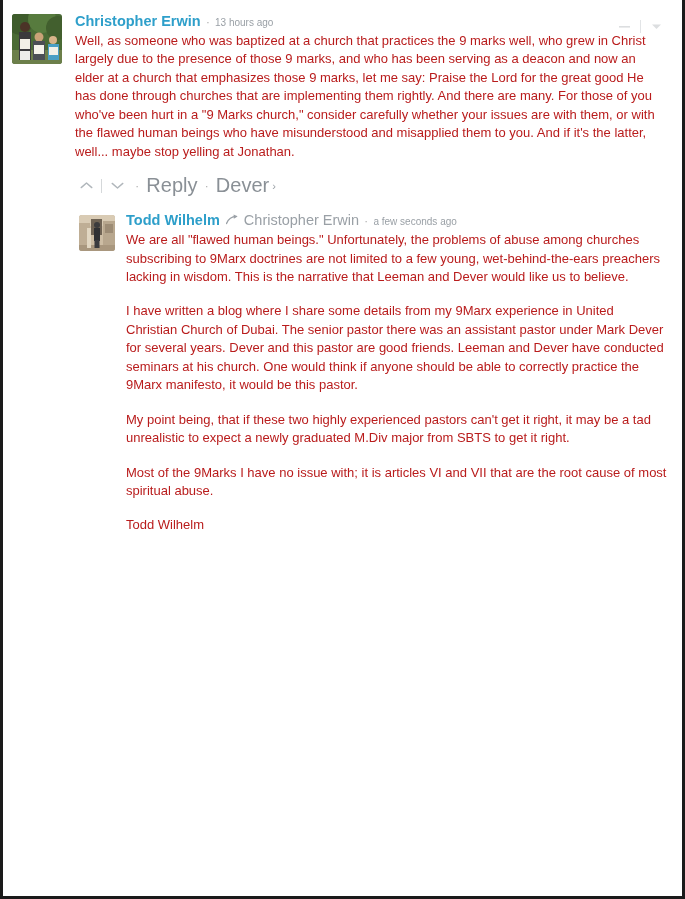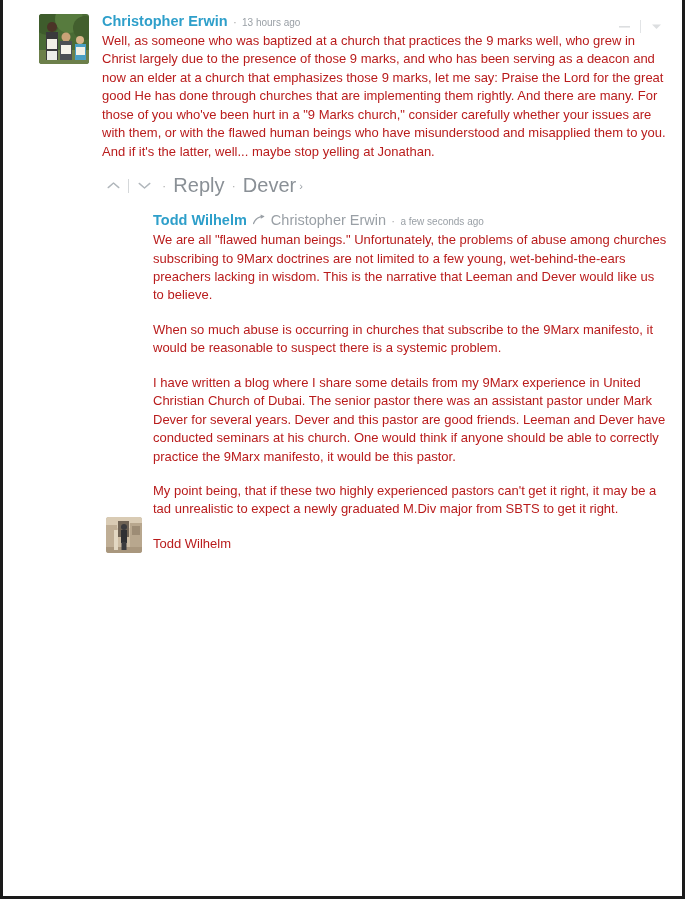--- a/index.html
+++ b/index.html
@@ -19,33 +19,32 @@
     height: 899px;
     background: #ffffff;
     box-sizing: border-box;
     border-left: 3px solid #1a1a1a;
     border-right: 3px solid #1a1a1a;
     border-bottom: 3px solid #1a1a1a;
     overflow: hidden;
   }
 
   .thread {
-    padding: 14px 14px 0 36px;
+    padding: 14px 14px 0 9px;
     box-sizing: border-box;
   }
 
   
   .comment {
     display: flex;
     align-items: flex-start;
     position: relative;
   }
   .comment + .comment {
     margin-top: 14px;
-    align-items: flex-end;
   }
   .comment.reply {
     margin-left: 67px;
     margin-top: 16px;
   }
 
   
   .avatar {
     flex: 0 0 auto;
     width: 50px;
@@ -298,22 +297,22 @@
               <path d="M7.6 0.4 L11.6 2.4 L7.8 4.8 Z" fill="#9aa0a6"></path>
             </svg>
           </span>
           <span class="parent-author">Christopher Erwin</span>
           <span class="meta-dot">·</span>
           <span class="timestamp">a few seconds ago</span>
         </div>
 
         <div class="message">
           <p>We are all "flawed human beings." Unfortunately, the problems of abuse among churches subscribing to 9Marx doctrines are not limited to a few young, wet-behind-the-ears preachers lacking in wisdom. This is the narrative that Leeman and Dever would like us to believe.</p>
-          <p>When so much abuse is occurring in churches that subscribe to the 9Marx manifesto, it would be reasonable to suspect there is a systemic problem.</p>
           <p>I have written a blog where I share some details from my 9Marx experience in United Christian Church of Dubai. The senior pastor there was an assistant pastor under Mark Dever for several years. Dever and this pastor are good friends. Leeman and Dever have conducted seminars at his church. One would think if anyone should be able to correctly practice the 9Marx manifesto, it would be this pastor.</p>
           <p>My point being, that if these two highly experienced pastors can't get it right, it may be a tad unrealistic to expect a newly graduated M.Div major from SBTS to get it right.</p>
+          <p>Most of the 9Marks I have no issue with; it is articles VI and VII that are the root cause of most spiritual abuse.</p>
           <p>Todd Wilhelm</p>
         </div>
       </div>
     </div>
 
   </div>
 </div>
 
 </body></html>

